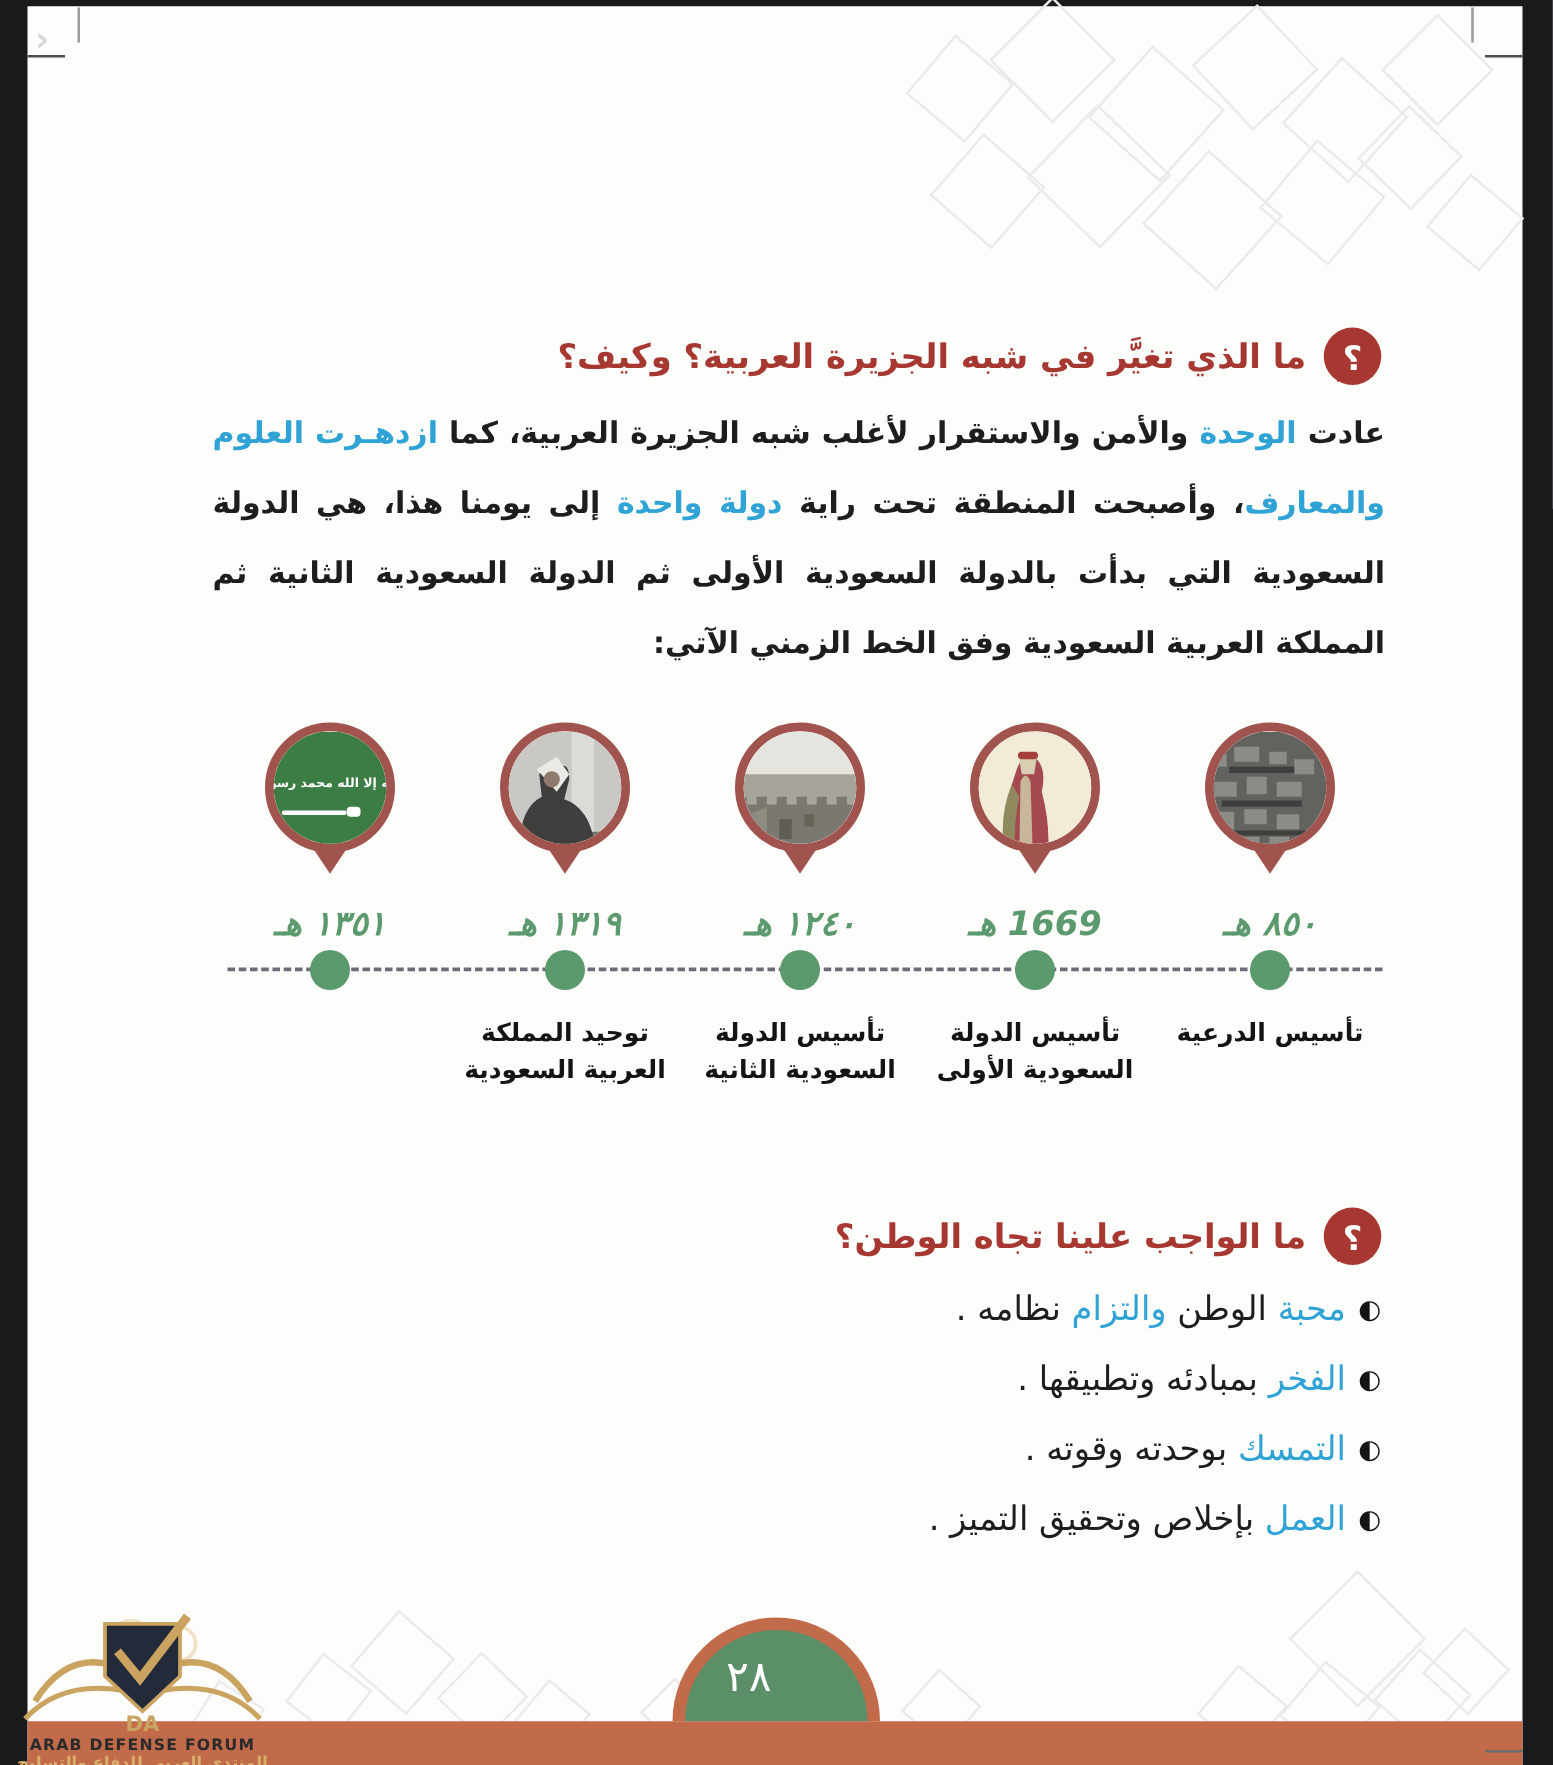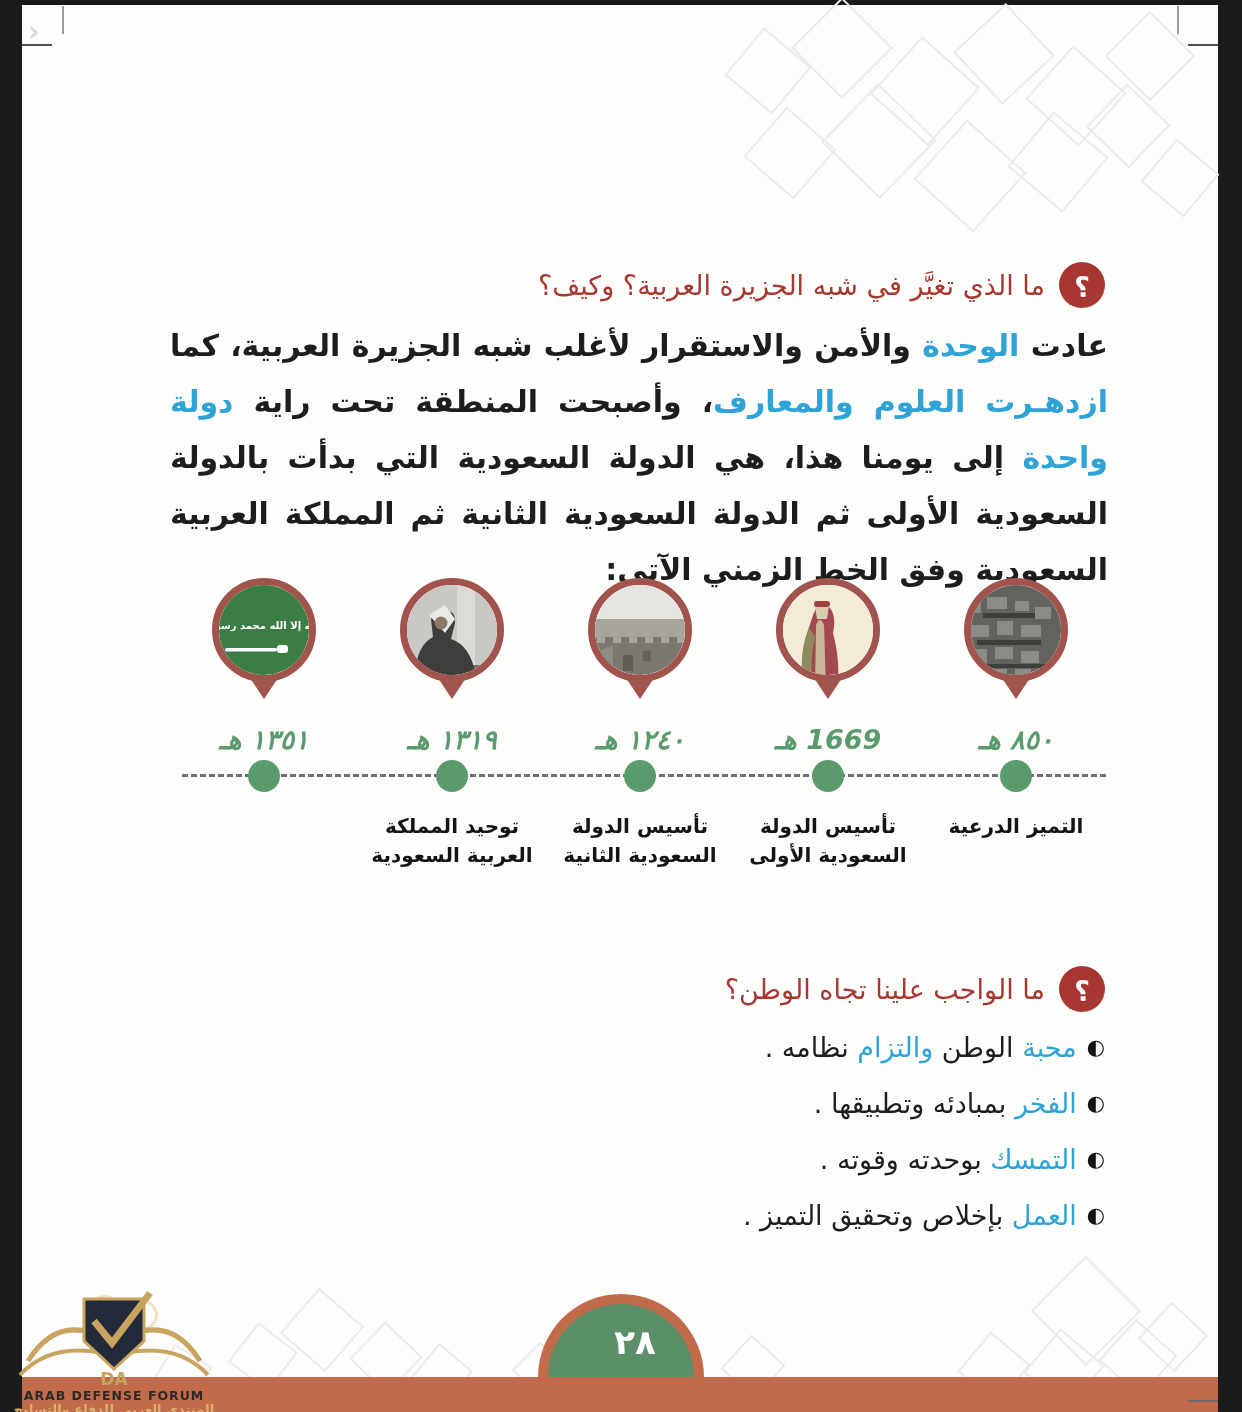--- a/index.html
+++ b/index.html
@@ -17,24 +17,24 @@
   
   .lesson-header{position:absolute;left:170px;top:112px;width:290px;direction:rtl;
     color:#69a077;font-size:25px;font-weight:bold;}
   
   .qrow{position:absolute;right:137px;display:flex;direction:rtl;align-items:center;gap:14px;}
   .qicon{position:relative;width:46px;height:46px;border-radius:50%;background:#a73831;flex:0 0 auto;}
   .qicon::after{content:"";position:absolute;left:3px;bottom:-7px;width:0;height:0;
     border:9px solid transparent;border-top:14px solid #a73831;transform:rotate(35deg);}
   .qglyph{position:absolute;left:0;top:2px;width:100%;height:100%;display:flex;align-items:center;justify-content:center;
     color:#fff;font-size:27px;font-weight:bold;}
-  .qtext{color:#a73831;font-size:27px;font-weight:normal;white-space:nowrap;}
+  .qtext{color:#a73831;font-size:27px;font-weight:bold;white-space:nowrap;}
   
   .para{position:absolute;left:170px;top:318px;width:938px;direction:rtl;text-align:justify;
-    color:#1d1d1d;font-size:30px;font-weight:bold;line-height:56px;}
+    color:#1d1d1d;font-size:24px;font-weight:bold;line-height:56px;}
   .blue{color:#2fa3d6;}
   
   .tlrow{position:absolute;left:170px;width:940px;display:flex;direction:rtl;}
   .tlcell{width:188px;display:flex;flex-direction:column;align-items:center;}
   .pin{width:104px;height:104px;border:7px solid #a0544d;border-radius:50%;overflow:hidden;background:#fff;}
   .pin svg{display:block;}
   .pintail{width:0;height:0;margin-top:-4px;border-left:14px solid transparent;
     border-right:14px solid transparent;border-top:21px solid #a0544d;}
   .tldate{color:#5b9a6d;font-size:27px;font-weight:bold;direction:rtl;font-style:italic;}
   .tldot{width:32px;height:32px;border-radius:50%;background:#5b9a6d;position:relative;z-index:2;}
@@ -44,22 +44,22 @@
   .duties{position:absolute;right:137px;top:1026px;display:flex;flex-direction:column;gap:13px;align-items:flex-start;direction:rtl;}
   .duty{display:flex;direction:rtl;align-items:center;gap:10px;height:43px;}
   .dmark{color:#141414;font-size:21px;line-height:1;}
   .dtext{color:#1d1d1d;font-size:27px;font-weight:normal;white-space:nowrap;}
   
   .botbar{position:absolute;left:22px;top:1377px;width:1196px;height:35px;background:#c26b4b;}
   .domering{position:absolute;left:538px;top:1294px;width:166px;height:83px;background:#c26b4b;
     border-radius:166px 166px 0 0;}
   .domefill{position:absolute;left:548px;top:1304px;width:146px;height:73px;background:#5b8f68;
     border-radius:146px 146px 0 0;}
-  .pagenum{position:absolute;left:552px;top:1322px;width:166px;text-align:center;
-    color:#fff;font-size:34px;font-weight:bold;}
+  .pagenum{position:absolute;left:516px;top:1322px;width:166px;text-align:center;
+    color:#fff;font-size:34px;font-weight:normal;}
   .wm{position:absolute;left:10px;top:1283px;z-index:5;}
 </style>
 </head>
 <body>
 
 <div class="stage">
   <div class="paper"></div>
 
   <span class="chev" style="left:28px;top:18px;">›</span>
   <div class="vline" style="left:62px;top:6px;height:28px;"></div>
@@ -201,21 +201,21 @@
       </div>
       <div class="tlcell">
         <div class="tldot"></div>
       </div>
       <div class="tlcell">
         <div class="tldot"></div>
       </div>
     </div>
   <div class="tlrow" id="tl-labels" style="top:812px;">
       <div class="tlcell">
-        <div class="tllabel">التميز الدرعية</div>
+        <div class="tllabel">تأسيس الدرعية</div>
       </div>
       <div class="tlcell">
         <div class="tllabel">تأسيس الدولة السعودية الأولى</div>
       </div>
       <div class="tlcell">
         <div class="tllabel">تأسيس الدولة السعودية الثانية</div>
       </div>
       <div class="tlcell">
         <div class="tllabel">توحيد المملكة العربية السعودية</div>
       </div>

